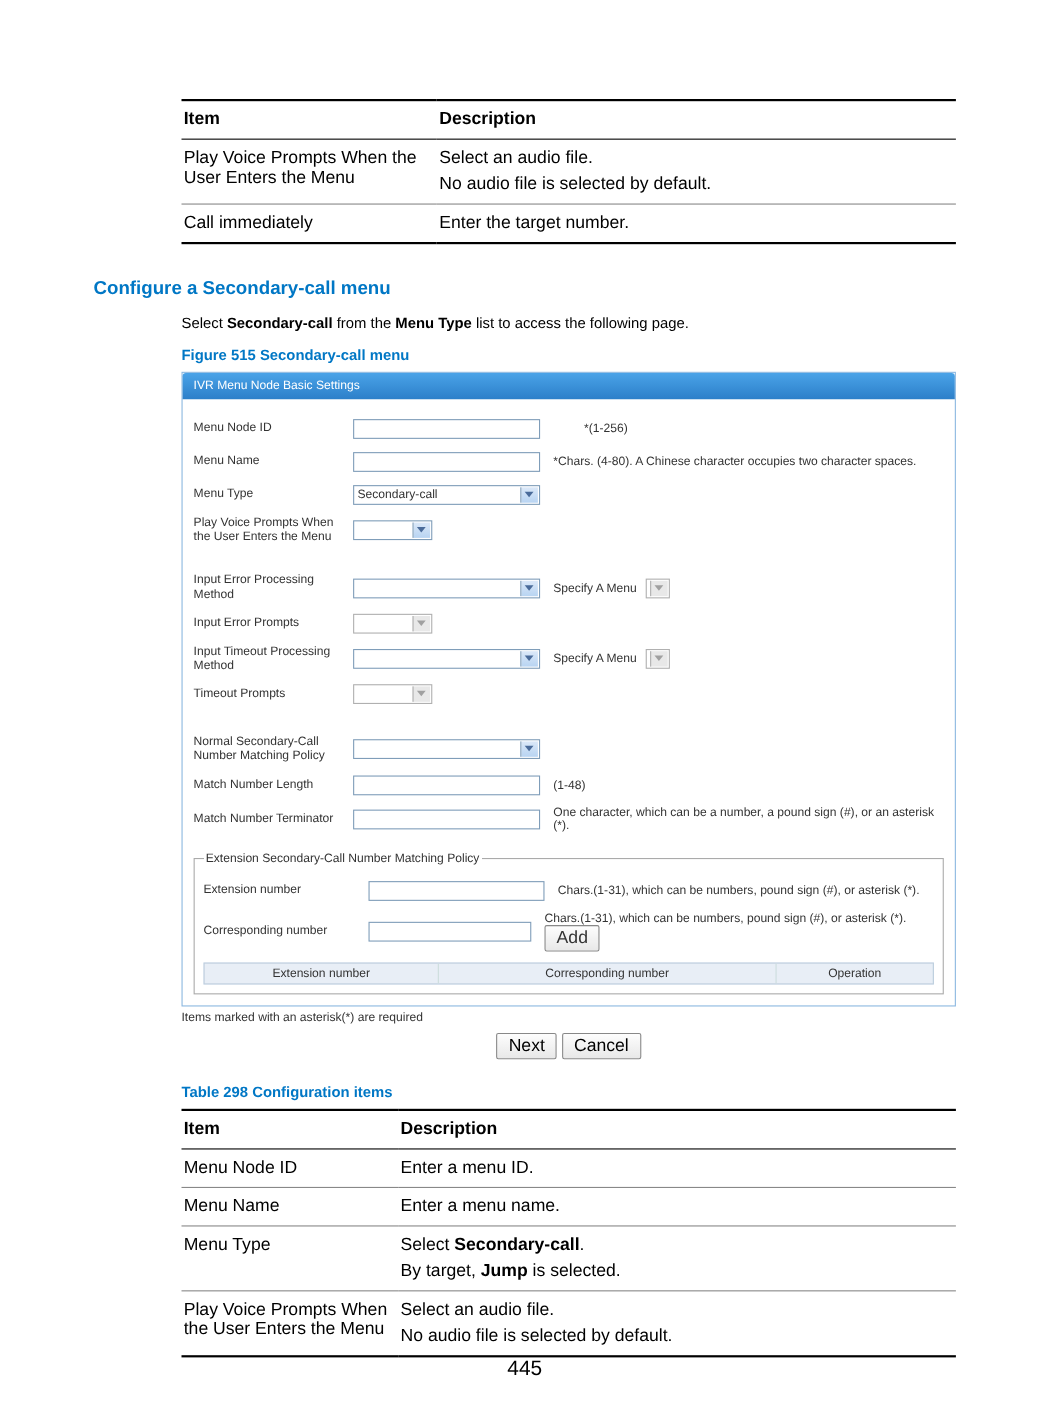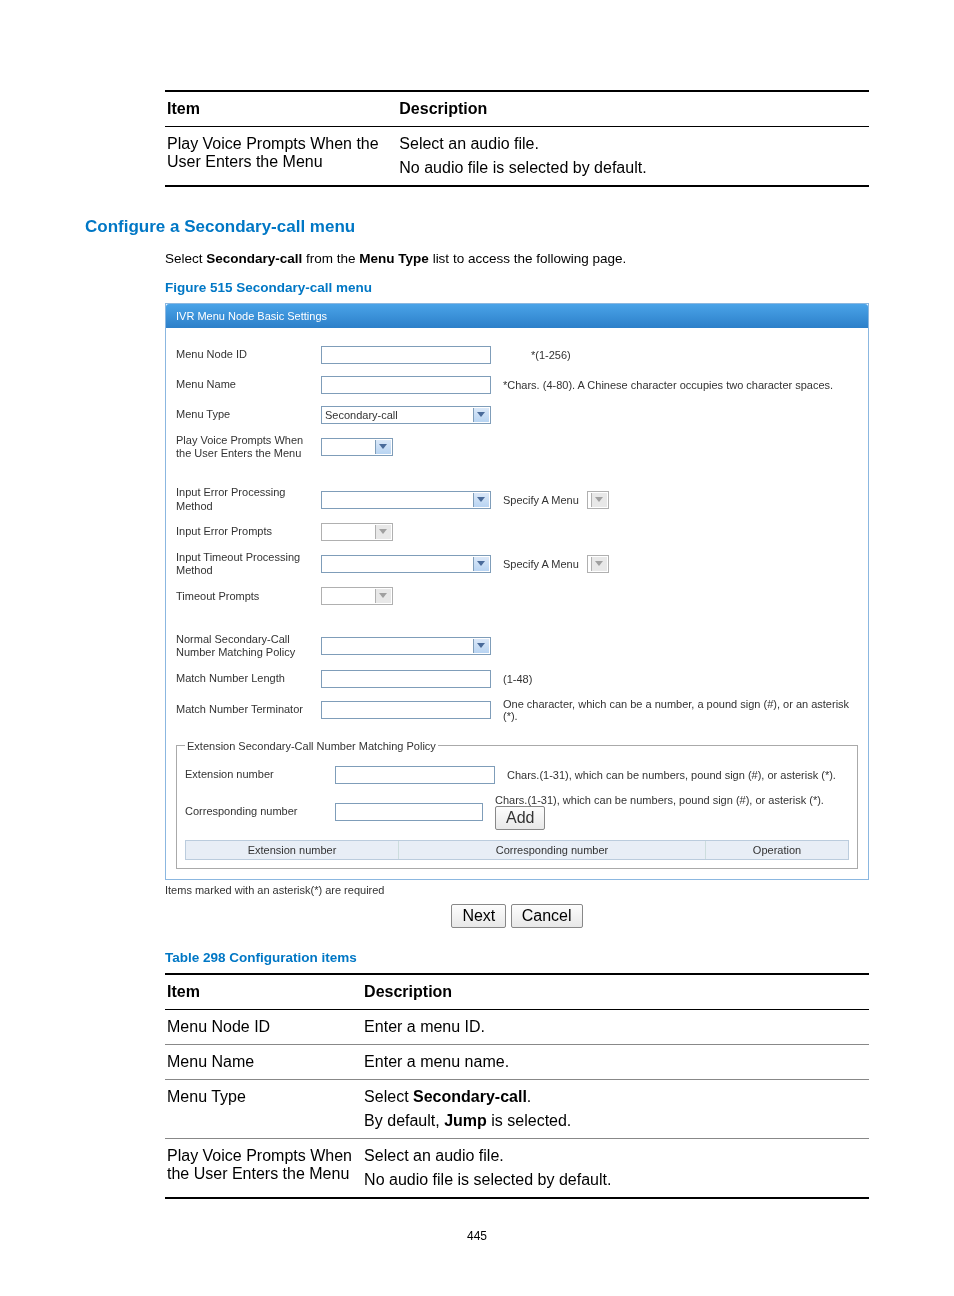--- a/index.html
+++ b/index.html
@@ -163,22 +163,21 @@
     padding: 4px 0 2px 0;
   }
   .btn-row {
     margin-left: 80px;
     text-align: center;
     padding: 6px 0 10px 0;
   }
   .page-num {
     text-align: center;
     font-family: "Futura","Trebuchet MS",Arial,sans-serif;
-    font-size: 12px;
-    margin-top: 30px;
+    font-size: 19px;
   }
   .bold { font-weight: bold; }
 </style>
 </head>
 <body>
 
 <div class="page">
 
   <table class="doc-table" style="margin-left:80px; width:calc(100% - 80px);">
     <thead>
@@ -187,20 +186,24 @@
         <th>Description</th>
       </tr>
     </thead>
     <tbody>
       <tr>
         <td>Play Voice Prompts When the User Enters the Menu</td>
         <td>
           <div>Select an audio file.</div>
           <div style="margin-top:6px;">No audio file is selected by default.</div>
         </td>
+      </tr>
+      <tr>
+        <td>Call immediately</td>
+        <td>Enter the target number.</td>
       </tr>
     </tbody>
   </table>
 
   <h2 class="h2-blue">Configure a Secondary-call menu</h2>
 
   <p class="body-text">
     <span>Select </span><span class="bold">Secondary-call</span><span> from the </span><span class="bold">Menu Type</span><span> list to access the following page.</span>
   </p>
 
@@ -345,21 +348,21 @@
         <td>Enter a menu ID.</td>
       </tr>
       <tr>
         <td>Menu Name</td>
         <td>Enter a menu name.</td>
       </tr>
       <tr>
         <td>Menu Type</td>
         <td>
           <div><span>Select </span><span class="bold">Secondary-call</span><span>.</span></div>
-          <div style="margin-top:6px;"><span>By default, </span><span class="bold">Jump</span><span> is selected.</span></div>
+          <div style="margin-top:6px;"><span>By target, </span><span class="bold">Jump</span><span> is selected.</span></div>
         </td>
       </tr>
       <tr>
         <td>Play Voice Prompts When the User Enters the Menu</td>
         <td>
           <div>Select an audio file.</div>
           <div style="margin-top:6px;">No audio file is selected by default.</div>
         </td>
       </tr>
     </tbody>

